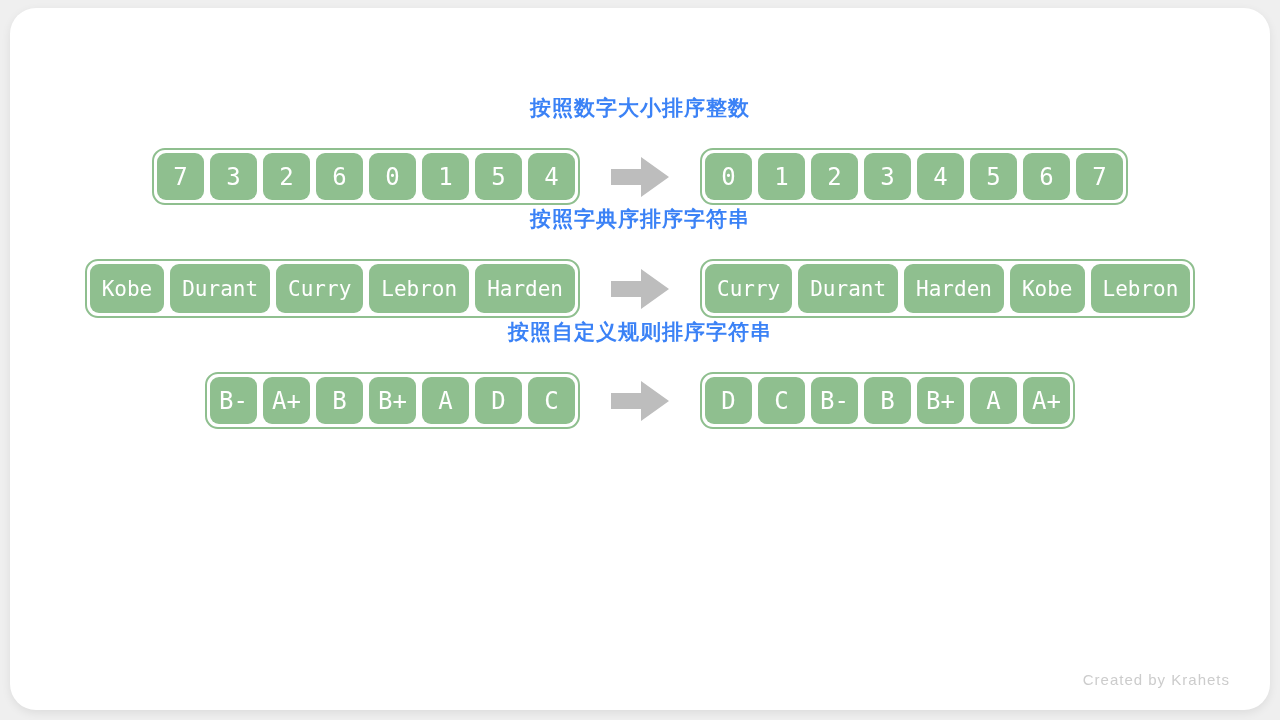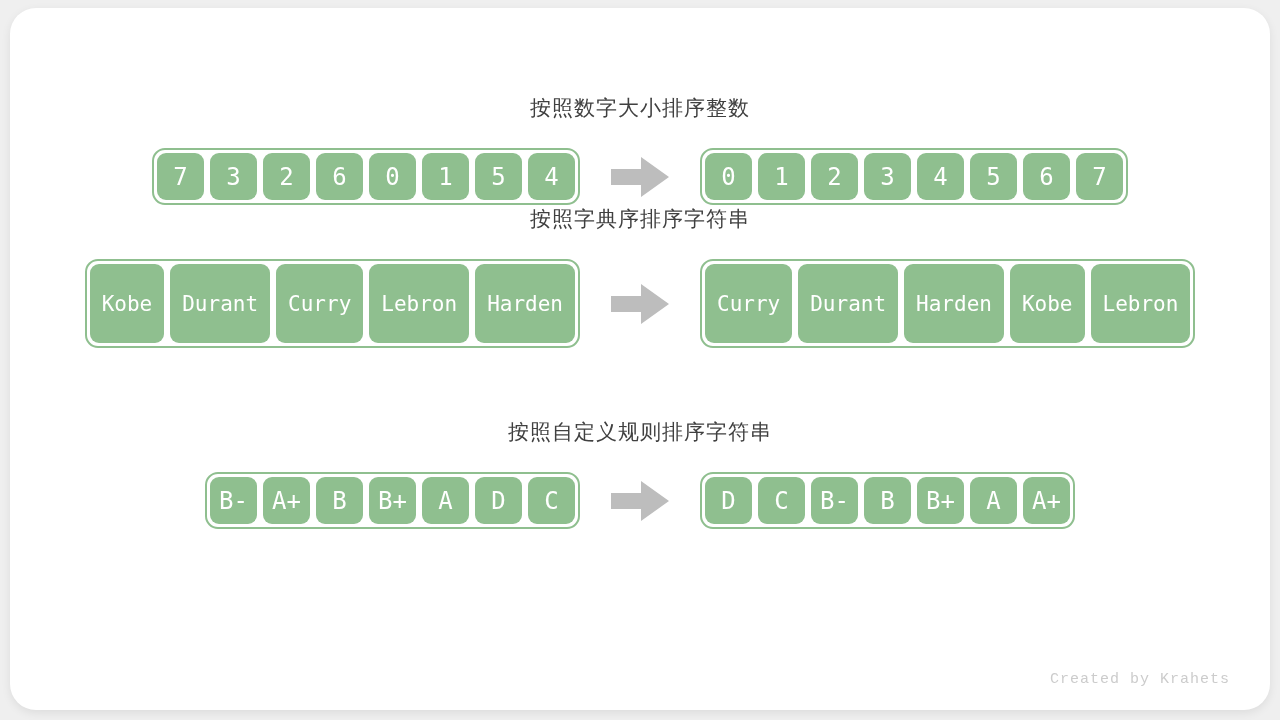--- a/index.html
+++ b/index.html
@@ -13,27 +13,27 @@
   .card {
     position: absolute;
     left: 10px; top: 8px; right: 10px; bottom: 10px;
     background: #ffffff;
     border-radius: 26px;
     box-shadow: 0 3px 10px rgba(0,0,0,0.08);
   }
   .section { text-align: center; }
   .section-title {
     font-size: 21px;
-    font-weight: normal;
-    color: #404040;
+    font-weight: bold;
+    color: #3b82f6;
     letter-spacing: 1px;
   }
   .s1 .section-title { margin-top: 86px; }
   .s2 .section-title { }
-  .s3 .section-title { margin-top: 70px; }
+  .s3 .section-title { }
   .row {
     margin-top: 26px;
     display: flex;
     align-items: center;
   }
   .left-zone  { width: 570px; display: flex; justify-content: flex-end; }
   .arrow-zone { width: 120px; display: flex; justify-content: center; }
   .right-zone { flex: 1; display: flex; justify-content: flex-start; }
   .array {
     display: flex;
@@ -47,26 +47,26 @@
     background: #8fbf8f;
     color: #ffffff;
     border-radius: 9px;
     height: 47px;
     display: flex;
     align-items: center;
     justify-content: center;
     font-family: "DejaVu Sans Mono", monospace;
   }
   .cell.sq   { width: 47px; font-size: 24px; }
-  .cell.wide { padding: 16px 12px; font-size: 21px; }
+  .cell.wide { padding: 1px 12px; font-size: 21px; }
   .arrow-icon svg { display: block; }
   .credit {
     position: absolute;
     right: 40px; bottom: 22px;
-    font-family: Liberation Mono, monospace;
+    font-family: Liberation Sans, sans-serif;
     font-size: 15px;
     color: #cccccc;
     letter-spacing: 1px;
   }
 </style>
 </head>
 <body>
 
 <div class="card">
 

